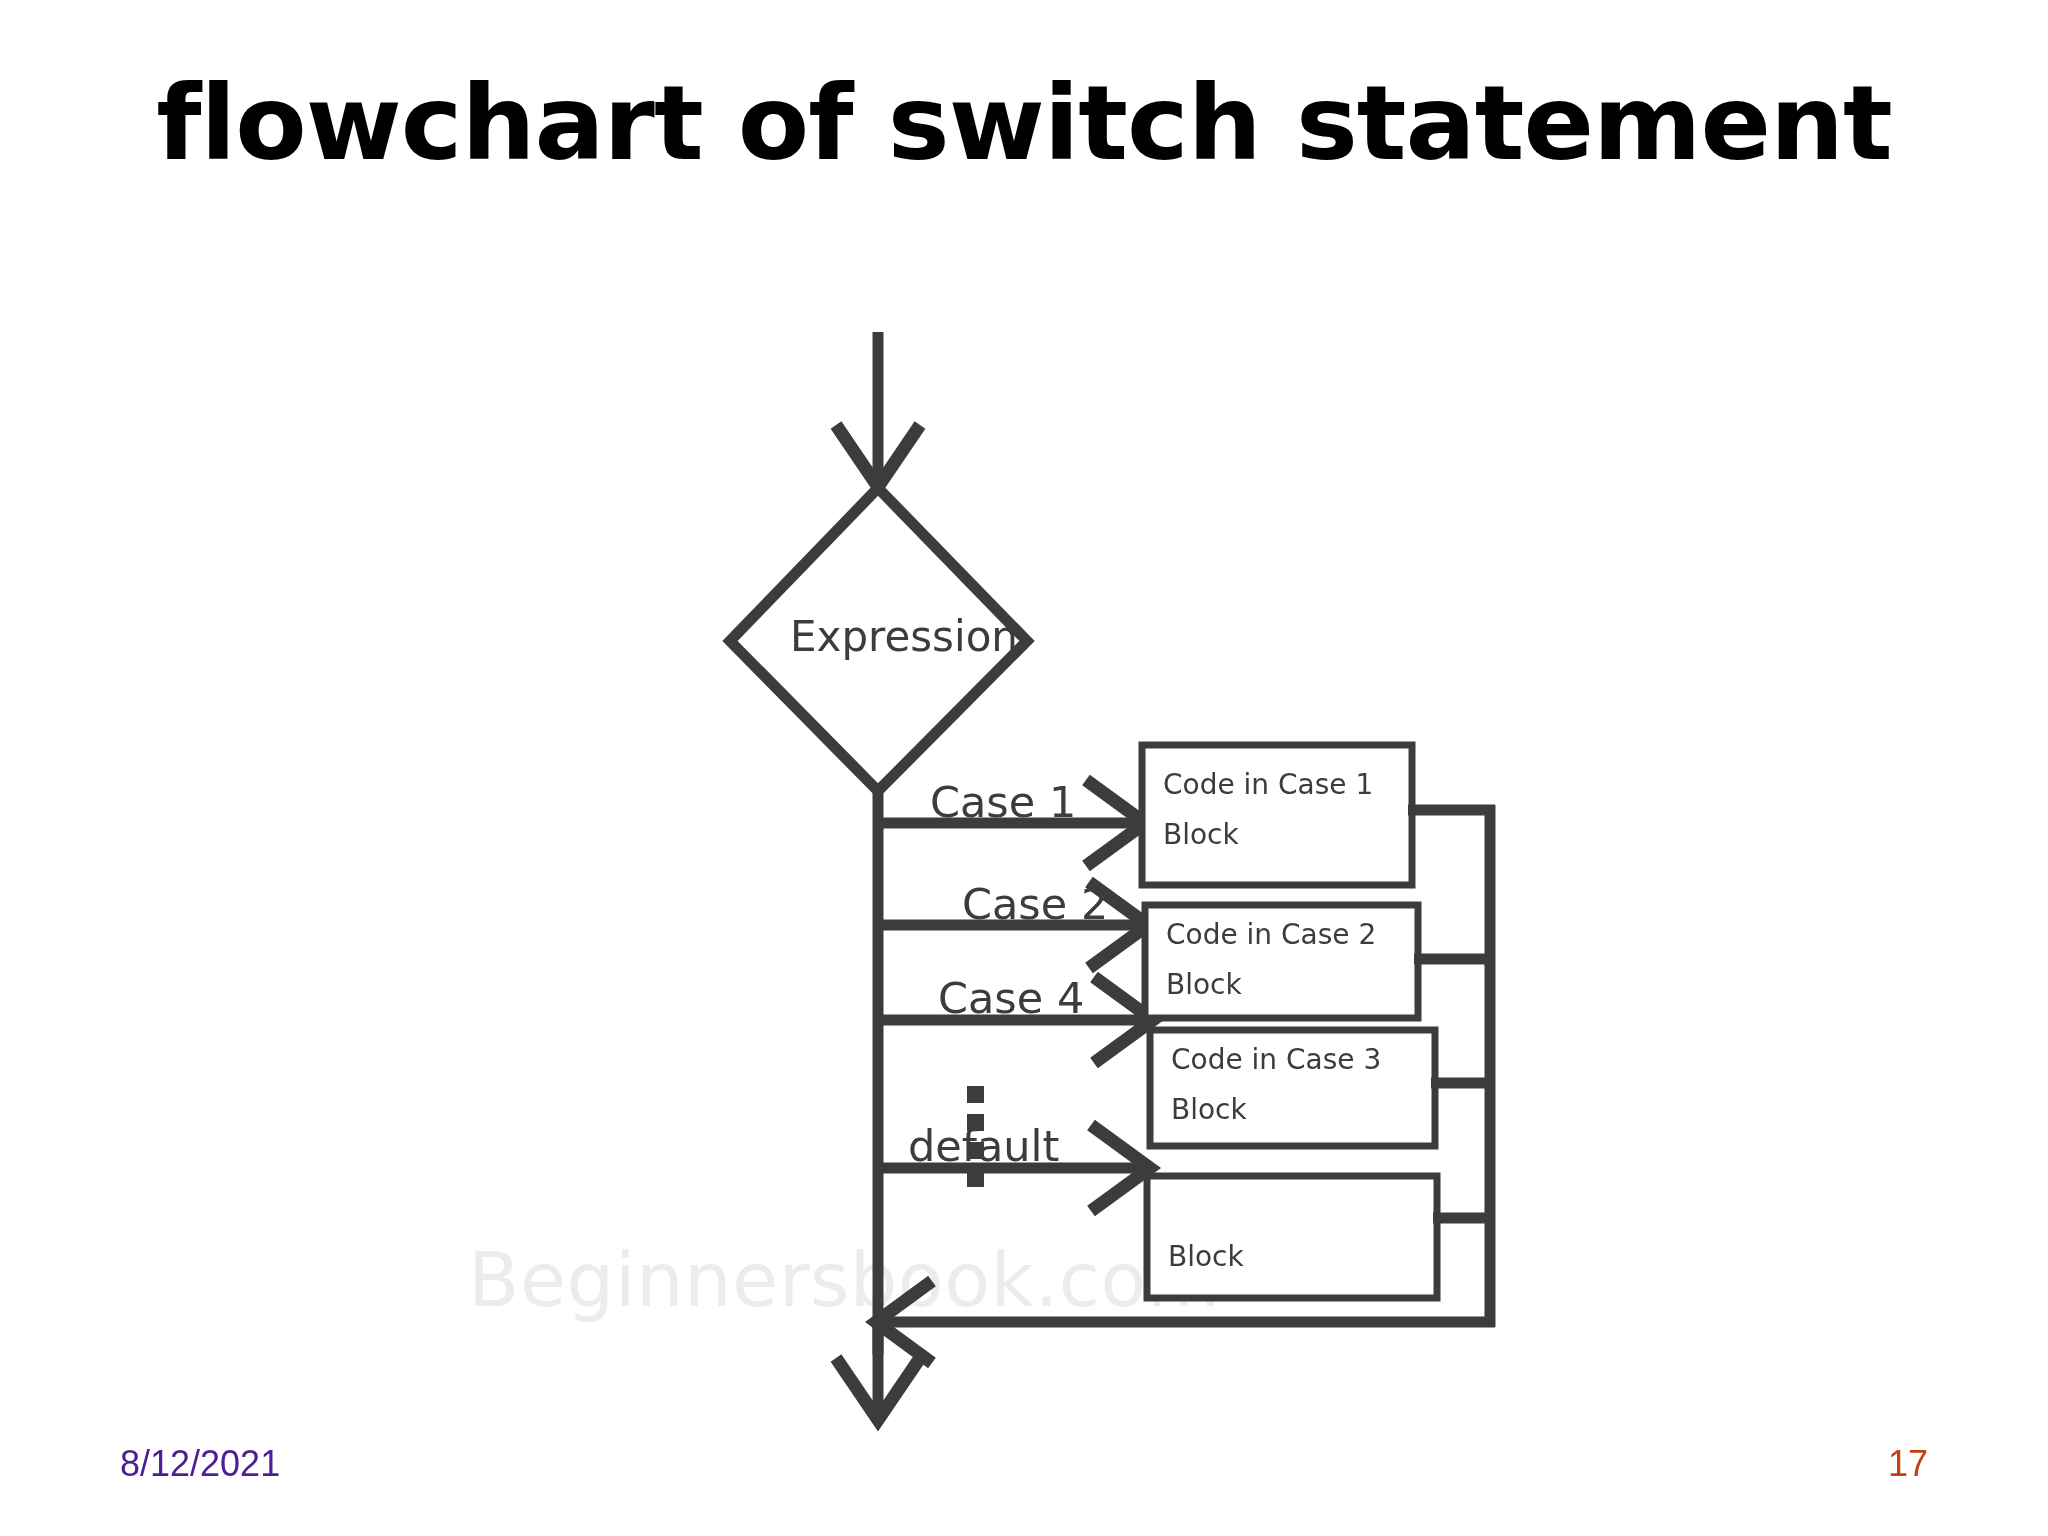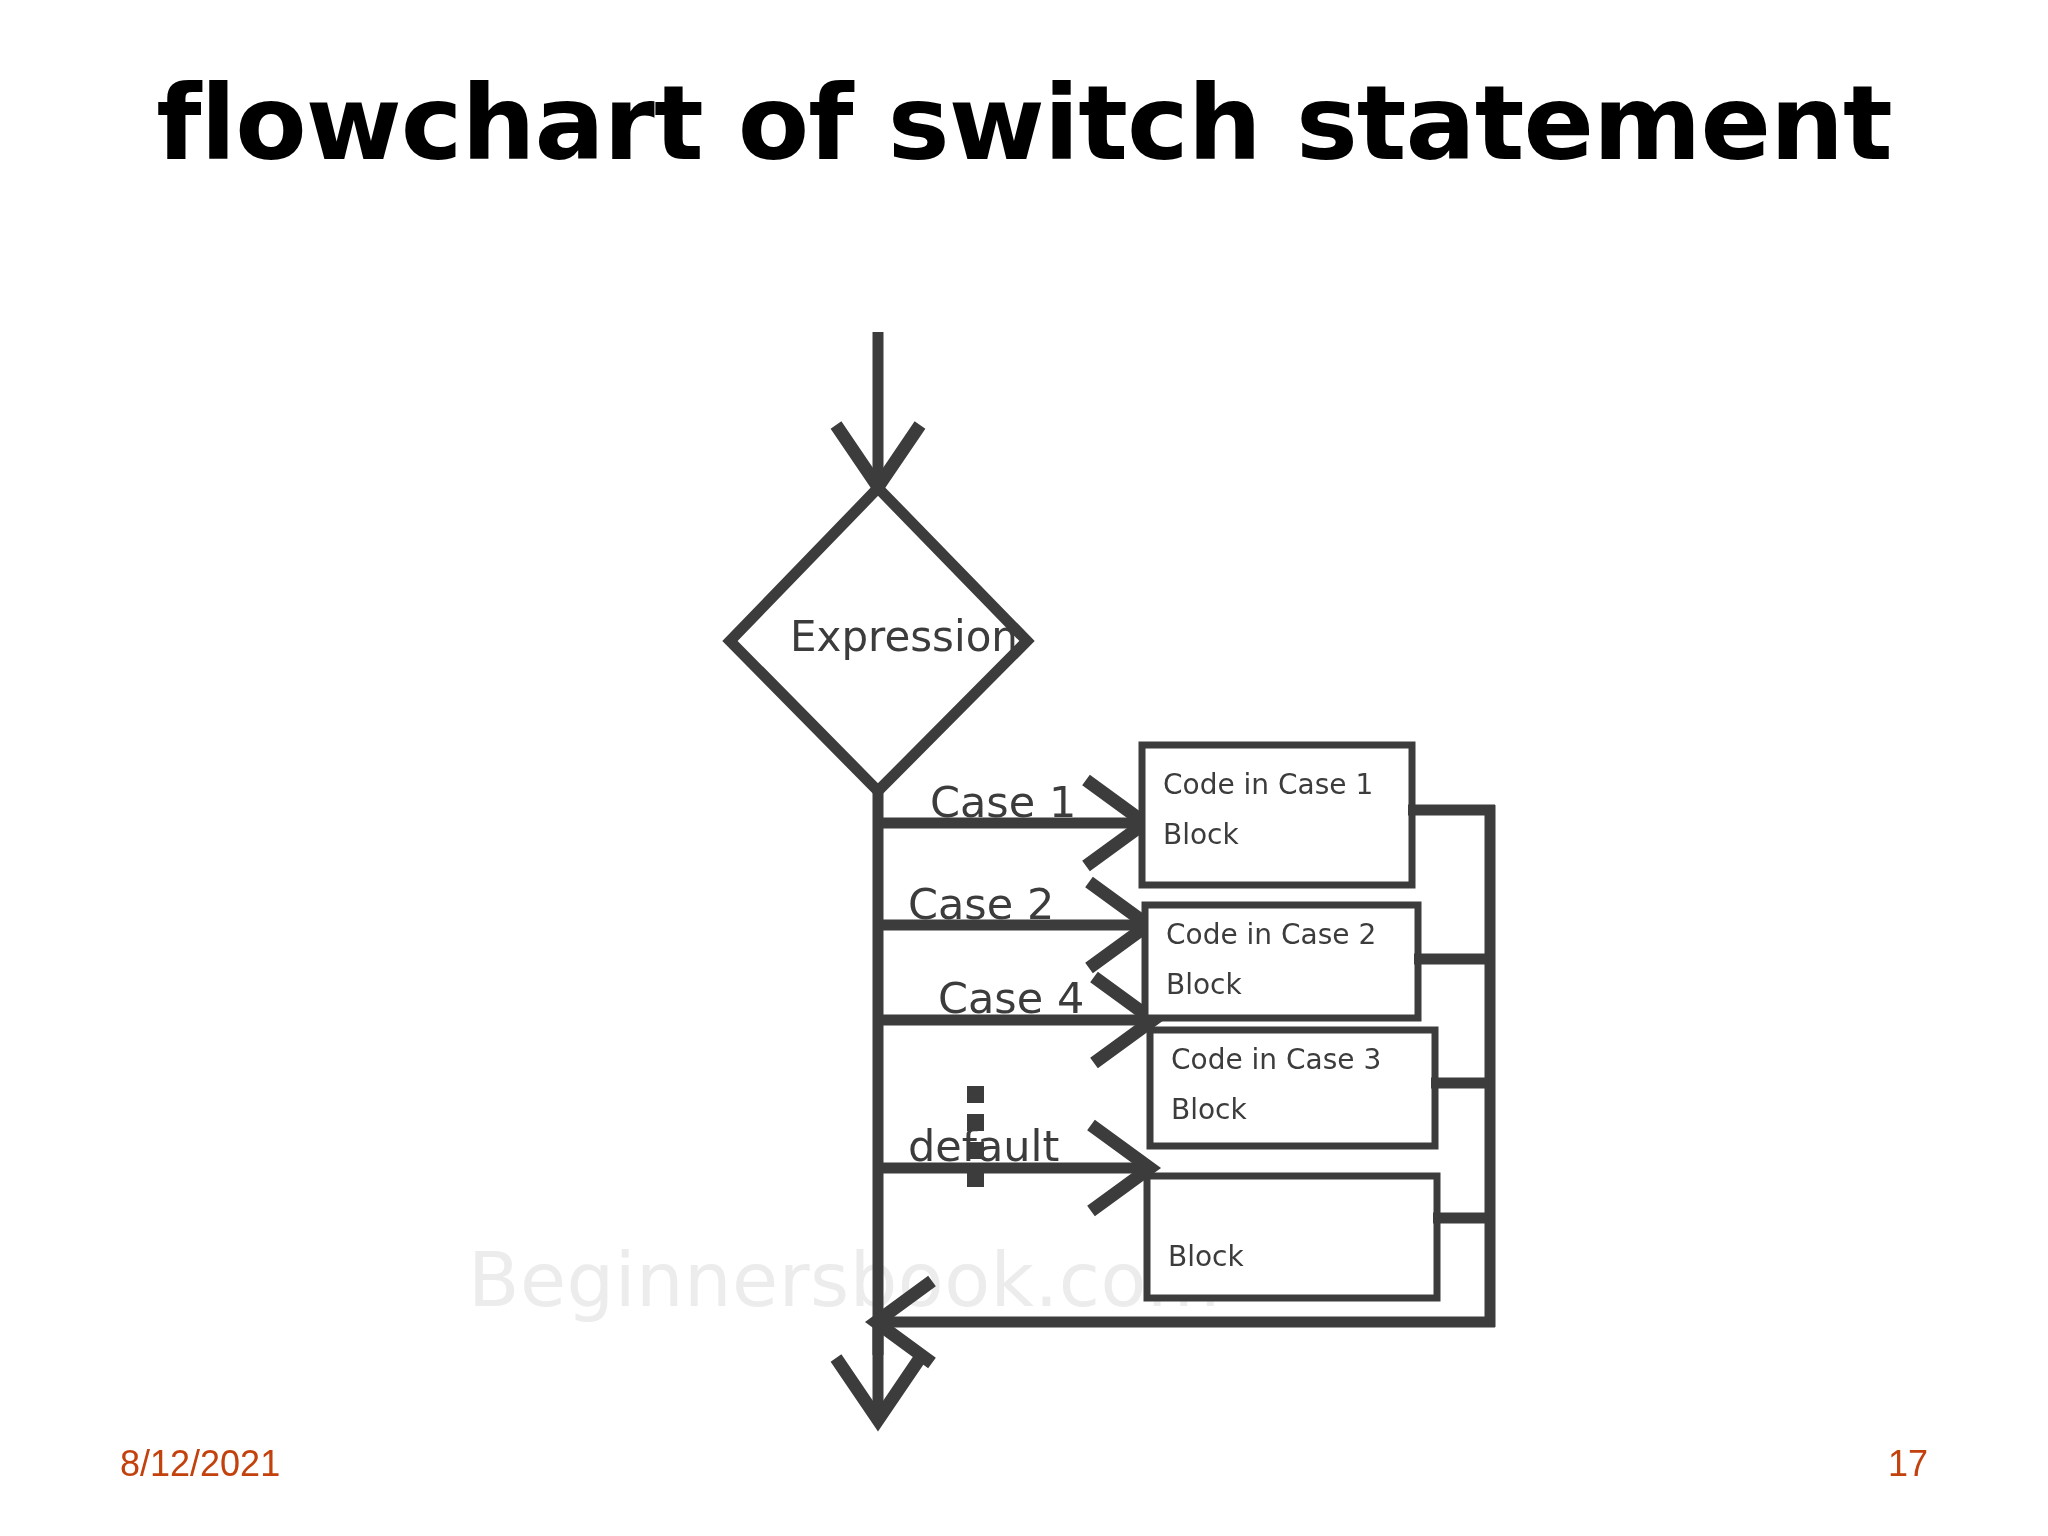--- a/index.html
+++ b/index.html
@@ -120,21 +120,21 @@
     white-space: nowrap;
     user-select: none;
   }
 
   
   #footer-date {
     position: absolute;
     left: 120px;
     top: 1443px;
     font-size: 36px;
-    color: #c2410c;
+    color: #4c1d95;
     font-family: "Liberation Sans", sans-serif;
   }
   #footer-page {
     position: absolute;
     left: 1888px;
     top: 1443px;
     font-size: 36px;
     color: #c2410c;
     font-family: "Liberation Sans", sans-serif;
   }
@@ -191,21 +191,21 @@
 
       <rect class="dot-mark" x="967" y="1086" width="17" height="17"></rect>
       <rect class="dot-mark" x="967" y="1114" width="17" height="17"></rect>
       <rect class="dot-mark" x="967" y="1142" width="17" height="17"></rect>
       <rect class="dot-mark" x="967" y="1170" width="17" height="17"></rect>
     </svg>
 
     <div class="diagram-text node-label-expression">Expression</div>
 
     <div class="diagram-text edge-label" style="left:930px; top:778px;">Case 1</div>
-    <div class="diagram-text edge-label" style="left:908px; top:880px;">Case 2</div>
+    <div class="diagram-text edge-label" style="left:962px; top:880px;">Case 2</div>
     <div class="diagram-text edge-label" style="left:938px; top:974px;">Case 4</div>
     <div class="diagram-text edge-label" style="left:908px; top:1122px;">default</div>
 
     <div class="diagram-text box-text" style="left:1163px; top:768px; width:260px;">Code in Case 1</div>
     <div class="diagram-text box-text" style="left:1163px; top:818px; width:260px;">Block</div>
 
     <div class="diagram-text box-text" style="left:1166px; top:918px; width:260px;">Code in Case 2</div>
     <div class="diagram-text box-text" style="left:1166px; top:968px; width:260px;">Block</div>
 
     <div class="diagram-text box-text" style="left:1171px; top:1043px; width:270px;">Code in Case 3</div>

